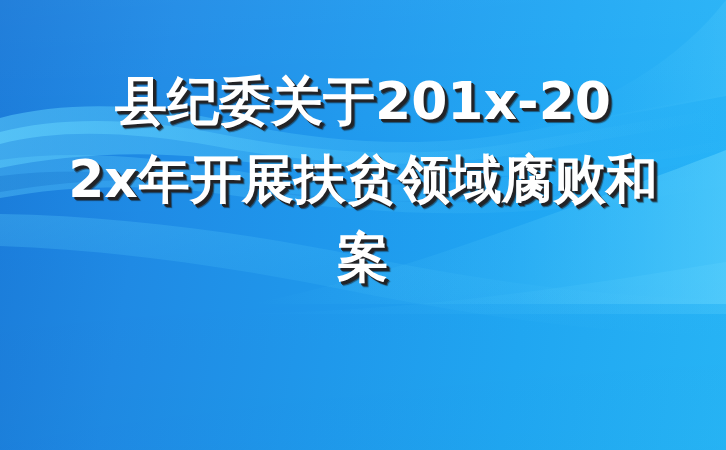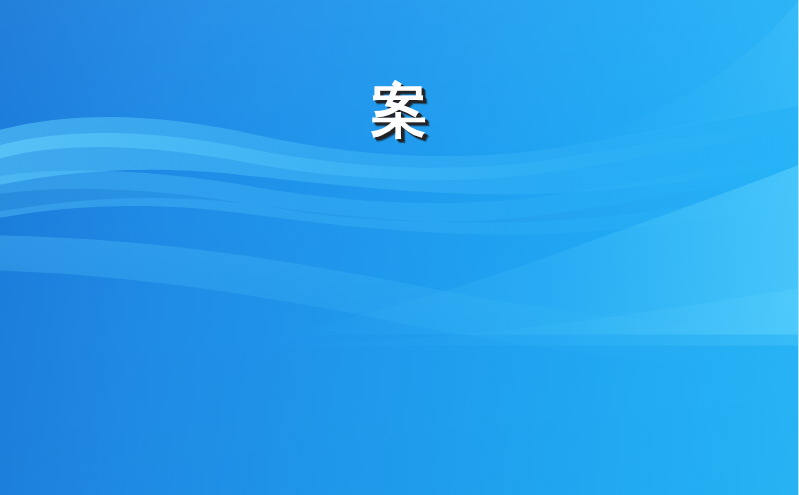--- a/index.html
+++ b/index.html
@@ -108,16 +108,18 @@
     <path d="M0,214 C120,216 240,232 360,256 C470,278 580,296 726,300 L726,336 C580,332 468,314 356,292 C238,268 118,250 0,246 Z" fill="url(#wdiag)"></path>
 
     <path d="M726,150 C660,176 580,204 496,234 C412,264 330,288 250,304 L726,304 Z" fill="url(#wright)"></path>
 
     <path d="M726,262 C640,276 540,292 440,302 C360,310 280,314 210,314 L726,314 Z" fill="url(#wright)" opacity="0.5"></path>
 
     <path d="M726,0 L726,96 C660,108 580,124 500,134 C600,110 680,60 726,0 Z" fill="url(#wright)" opacity="0.35"></path>
   </svg>
 
   <div class="title-block">
+    <span class="title-line">县纪委关于201x-20</span>
+    <span class="title-line">2x年开展扶贫领域腐败和</span>
     <span class="title-line">案</span>
   </div>
 
 </div>
 
 </body></html>

